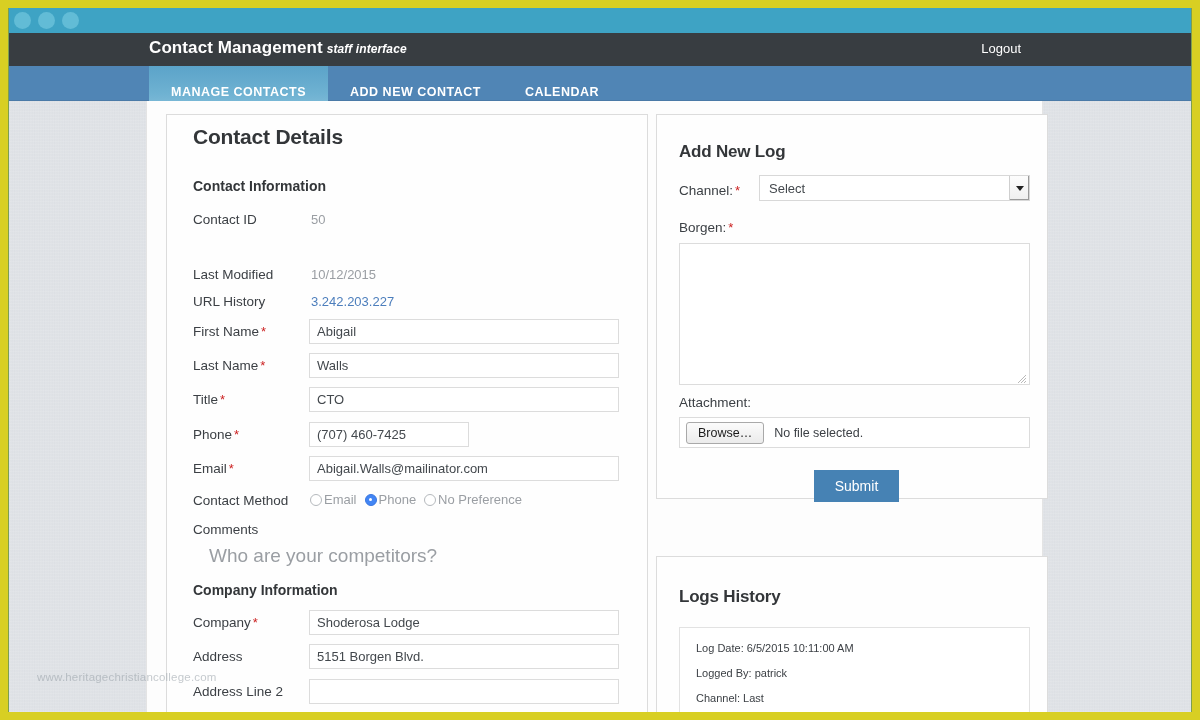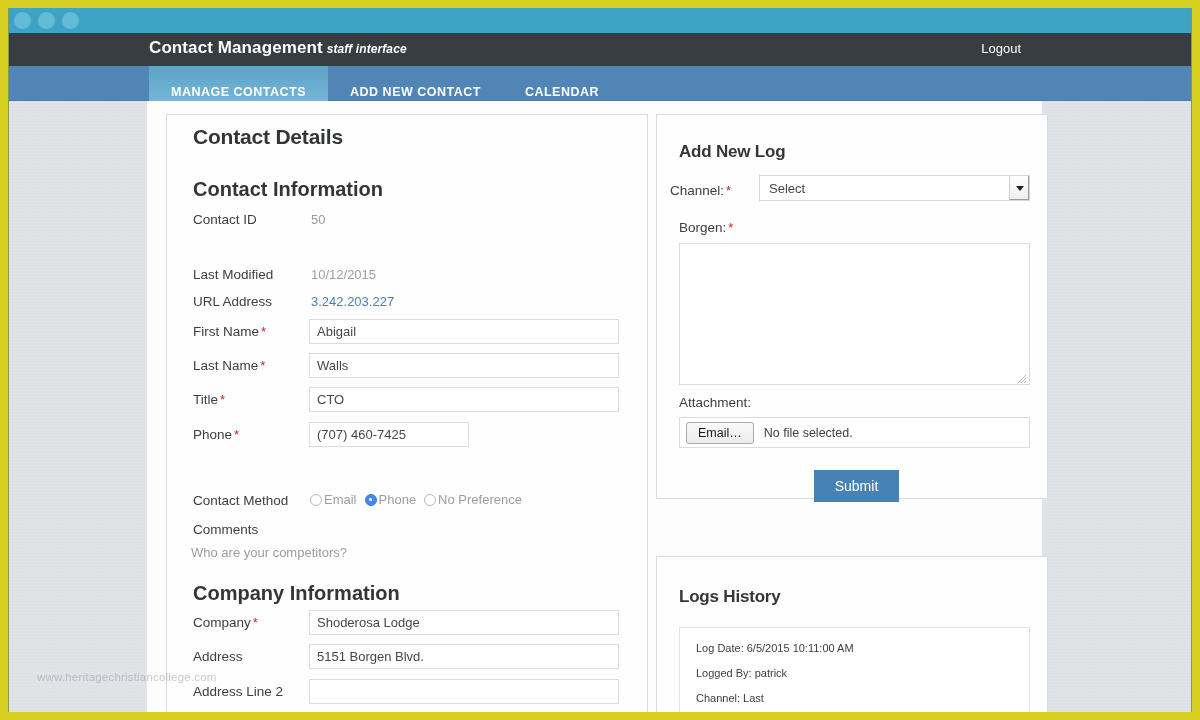--- a/index.html
+++ b/index.html
@@ -127,21 +127,21 @@
   #panel-left  { left: 19px;  top: 13px;  width: 482px; bottom: -230px; }
   #panel-log   { left: 509px; top: 13px;  width: 392px; height: 385px; }
   #panel-logs  { left: 509px; top: 455px; width: 392px; bottom: -200px; }
 
   .panel-title {
     font-size: 21px; font-weight: bold; color: #333639;
     letter-spacing: -0.2px;
   }
   .panel-title.sm { font-size: 17px; }
   .section-title {
-    font-size: 20px; font-weight: bold; color: #333639;
+    font-size: 14px; font-weight: bold; color: #333639;
   }
   #contact-details-title { position: absolute; top: 10px; left: 26px; }
   #contact-info-title { position: absolute; top: 63px; left: 26px; }
 
   .row {
     position: absolute; left: 26px; right: 12px;
     height: 28px;
   }
   .row .lbl {
     position: absolute; left: 0; top: 3px;
@@ -193,27 +193,27 @@
     left: 3.5px; top: 3.5px; width: 3px; height: 3px;
     border-radius: 50%; background: #fff;
   }
   .radio-label { font-size: 13px; color: #9a9ea3; white-space: nowrap; }
 
   .plain-label {
     position: absolute; left: 26px;
     font-size: 13.5px; color: #3c4045;
   }
   .plain-sub {
-    position: absolute; left: 24px;
-    font-size: 13px; color: #9a9ea3;
+    position: absolute; left: 42px;
+    font-size: 19px; color: #9a9ea3;
   }
 
   
   #log-title { position: absolute; top: 27px; left: 22px; }
-  #log-channel-label { position: absolute; top: 68px; left: 13px; font-size: 13.5px; color: #3c4045; }
+  #log-channel-label { position: absolute; top: 68px; left: 22px; font-size: 13.5px; color: #3c4045; }
   #channel-select {
     position: absolute; left: 102px; top: 60px;
     width: 271px; height: 26px;
     border: 1px solid #d8d8d8; background: #fff;
     font-size: 13px; color: #43484d;
     display: flex; align-items: center;
     padding-left: 9px;
     cursor: pointer;
   }
   #channel-arrow {
@@ -330,21 +330,21 @@
           <span class="val">50</span>
         </div>
 
 
         <div class="row" style="top:149px">
           <span class="lbl">Last Modified</span>
           <span class="val">10/12/2015</span>
         </div>
 
         <div class="row" style="top:176px">
-          <span class="lbl">URL Address</span>
+          <span class="lbl">URL History</span>
           <span class="val link">3.242.203.227</span>
         </div>
 
         <div class="row" style="top:206px">
           <span class="lbl"><span>First Name</span><span class="req">*</span></span>
           <input class="txt" value="Abigail" style="">
         </div>
 
         <div class="row" style="top:240px">
           <span class="lbl"><span>Last Name</span><span class="req">*</span></span>
@@ -354,20 +354,24 @@
         <div class="row" style="top:274px">
           <span class="lbl"><span>Title</span><span class="req">*</span></span>
           <input class="txt" value="CTO" style="">
         </div>
 
         <div class="row" style="top:309px">
           <span class="lbl"><span>Phone</span><span class="req">*</span></span>
           <input class="txt narrow" value="(707) 460-7425" style="">
         </div>
 
+        <div class="row" style="top:343px">
+          <span class="lbl"><span>Email</span><span class="req">*</span></span>
+          <input class="txt" value="Abigail.Walls@mailinator.com" style="">
+        </div>
 
         <div class="row" id="row-method" style="top:375px">
           <span class="lbl">Contact Method</span>
           <span class="radios">
             <span class="radio-item">
               <span class="radio-dot"></span>
               <span class="radio-label">Email</span>
             </span>
             <span class="radio-item">
               <span class="radio-dot on"></span>
@@ -414,21 +418,21 @@
         </div>
 
         <div id="log-notes-label"><span>Borgen:</span><span class="req">*</span></div>
         <textarea id="notes-area" style=""></textarea>
         <svg id="notes-grip" viewBox="0 0 12 12">
           <path d="M11 3 L3 11 M11 6 L6 11 M11 9 L9 11" stroke="#b9b9b9" stroke-width="1" fill="none"></path>
         </svg>
 
         <div id="log-attach-label">Attachment:</div>
         <div id="file-field">
-          <button id="browse-btn">Email…</button>
+          <button id="browse-btn">Browse…</button>
           <span id="file-status">No file selected.</span>
         </div>
 
         <button id="submit-btn">Submit</button>
       </div>
 
       <div class="panel" id="panel-logs">
         <div class="panel-title sm" id="logs-title">Logs History</div>
         <div id="log-entry">
           <div class="line">Log Date: 6/5/2015 10:11:00 AM</div>

